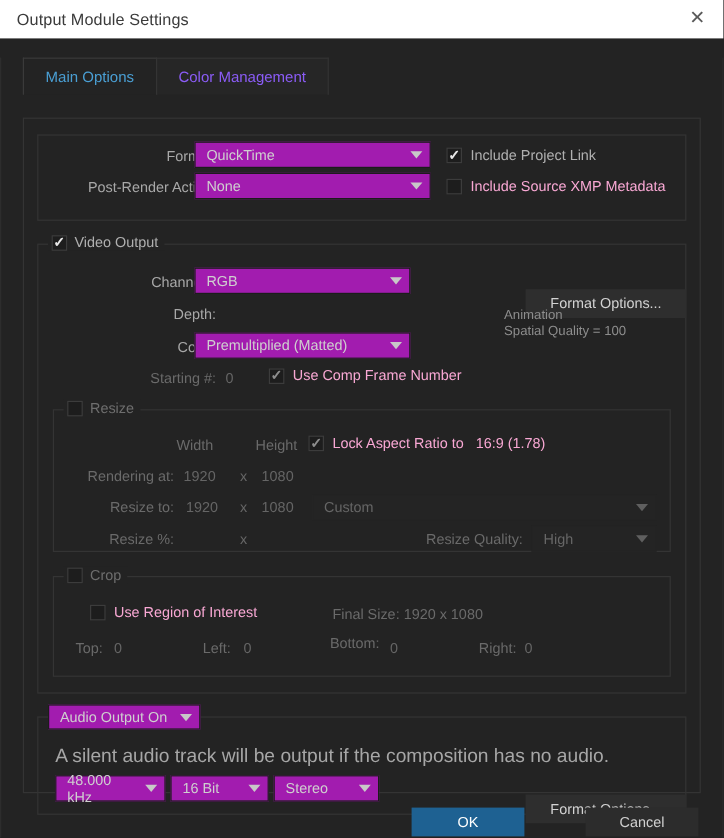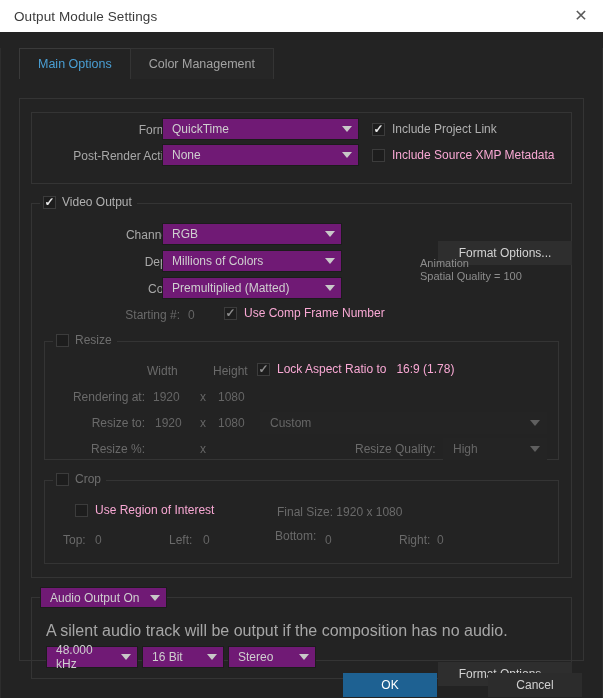--- a/index.html
+++ b/index.html
@@ -56,21 +56,21 @@
   }
 
   
   .tabs {
     display: flex;
     margin: 16px 0 0 18px;
   }
   .tab {
     padding: 8px 18px 8px 18px;
     font-size: 12.5px;
-    color: #a3a3a3;
+    color: #8b5cf6;
     background: #262626;
     cursor: pointer;
     border: 1px solid #343434;
     border-bottom: none;
     margin-right: -1px;
   }
   .tab.active {
     color: #4a9fd4;
     background: #232323;
     border-color: #3a3a3a;
@@ -141,21 +141,21 @@
   .lbl {
     color: #a8a8a8;
     font-size: 12px;
     white-space: nowrap;
   }
   .lbl.dim { color: #6a6a6a; }
   .val { color: #bdbdbd; font-size: 12px; }
   .val.dim { color: #656565; }
 
   .select {
-    background: #701a75;
+    background: #a21caf;
     border: 1px solid #1c1c1c;
     height: 22px;
     display: flex;
     align-items: center;
     padding: 0 6px 0 9px;
     box-sizing: border-box;
     color: #cfcfcf;
     font-size: 12px;
     cursor: pointer;
     justify-content: space-between;
@@ -275,24 +275,20 @@
         <span>Video Output</span>
       </div>
 
       <div class="abs lbl" style="left:40px; top:24px; width:108px; text-align:right;">Channels:</div>
       <div class="select" style="left:130px; top:19px; width:180px;">
         <span>RGB</span>
         <span class="caret"></span>
       </div>
 
       <div class="abs lbl" style="left:40px; top:51px; width:108px; text-align:right;">Depth:</div>
-      <div class="select" style="left:130px; top:46px; width:180px;">
-        <span>Millions of Colors</span>
-        <span class="caret"></span>
-      </div>
 
       <div class="abs lbl" style="left:40px; top:78px; width:108px; text-align:right;">Color:</div>
       <div class="select" style="left:130px; top:73px; width:180px;">
         <span>Premultiplied (Matted)</span>
         <span class="caret"></span>
       </div>
 
       <div class="abs lbl dim" style="left:40px; top:104px; width:108px; text-align:right;">Starting #:</div>
       <div class="abs val dim" style="left:156px; top:104px;">0</div>
 

